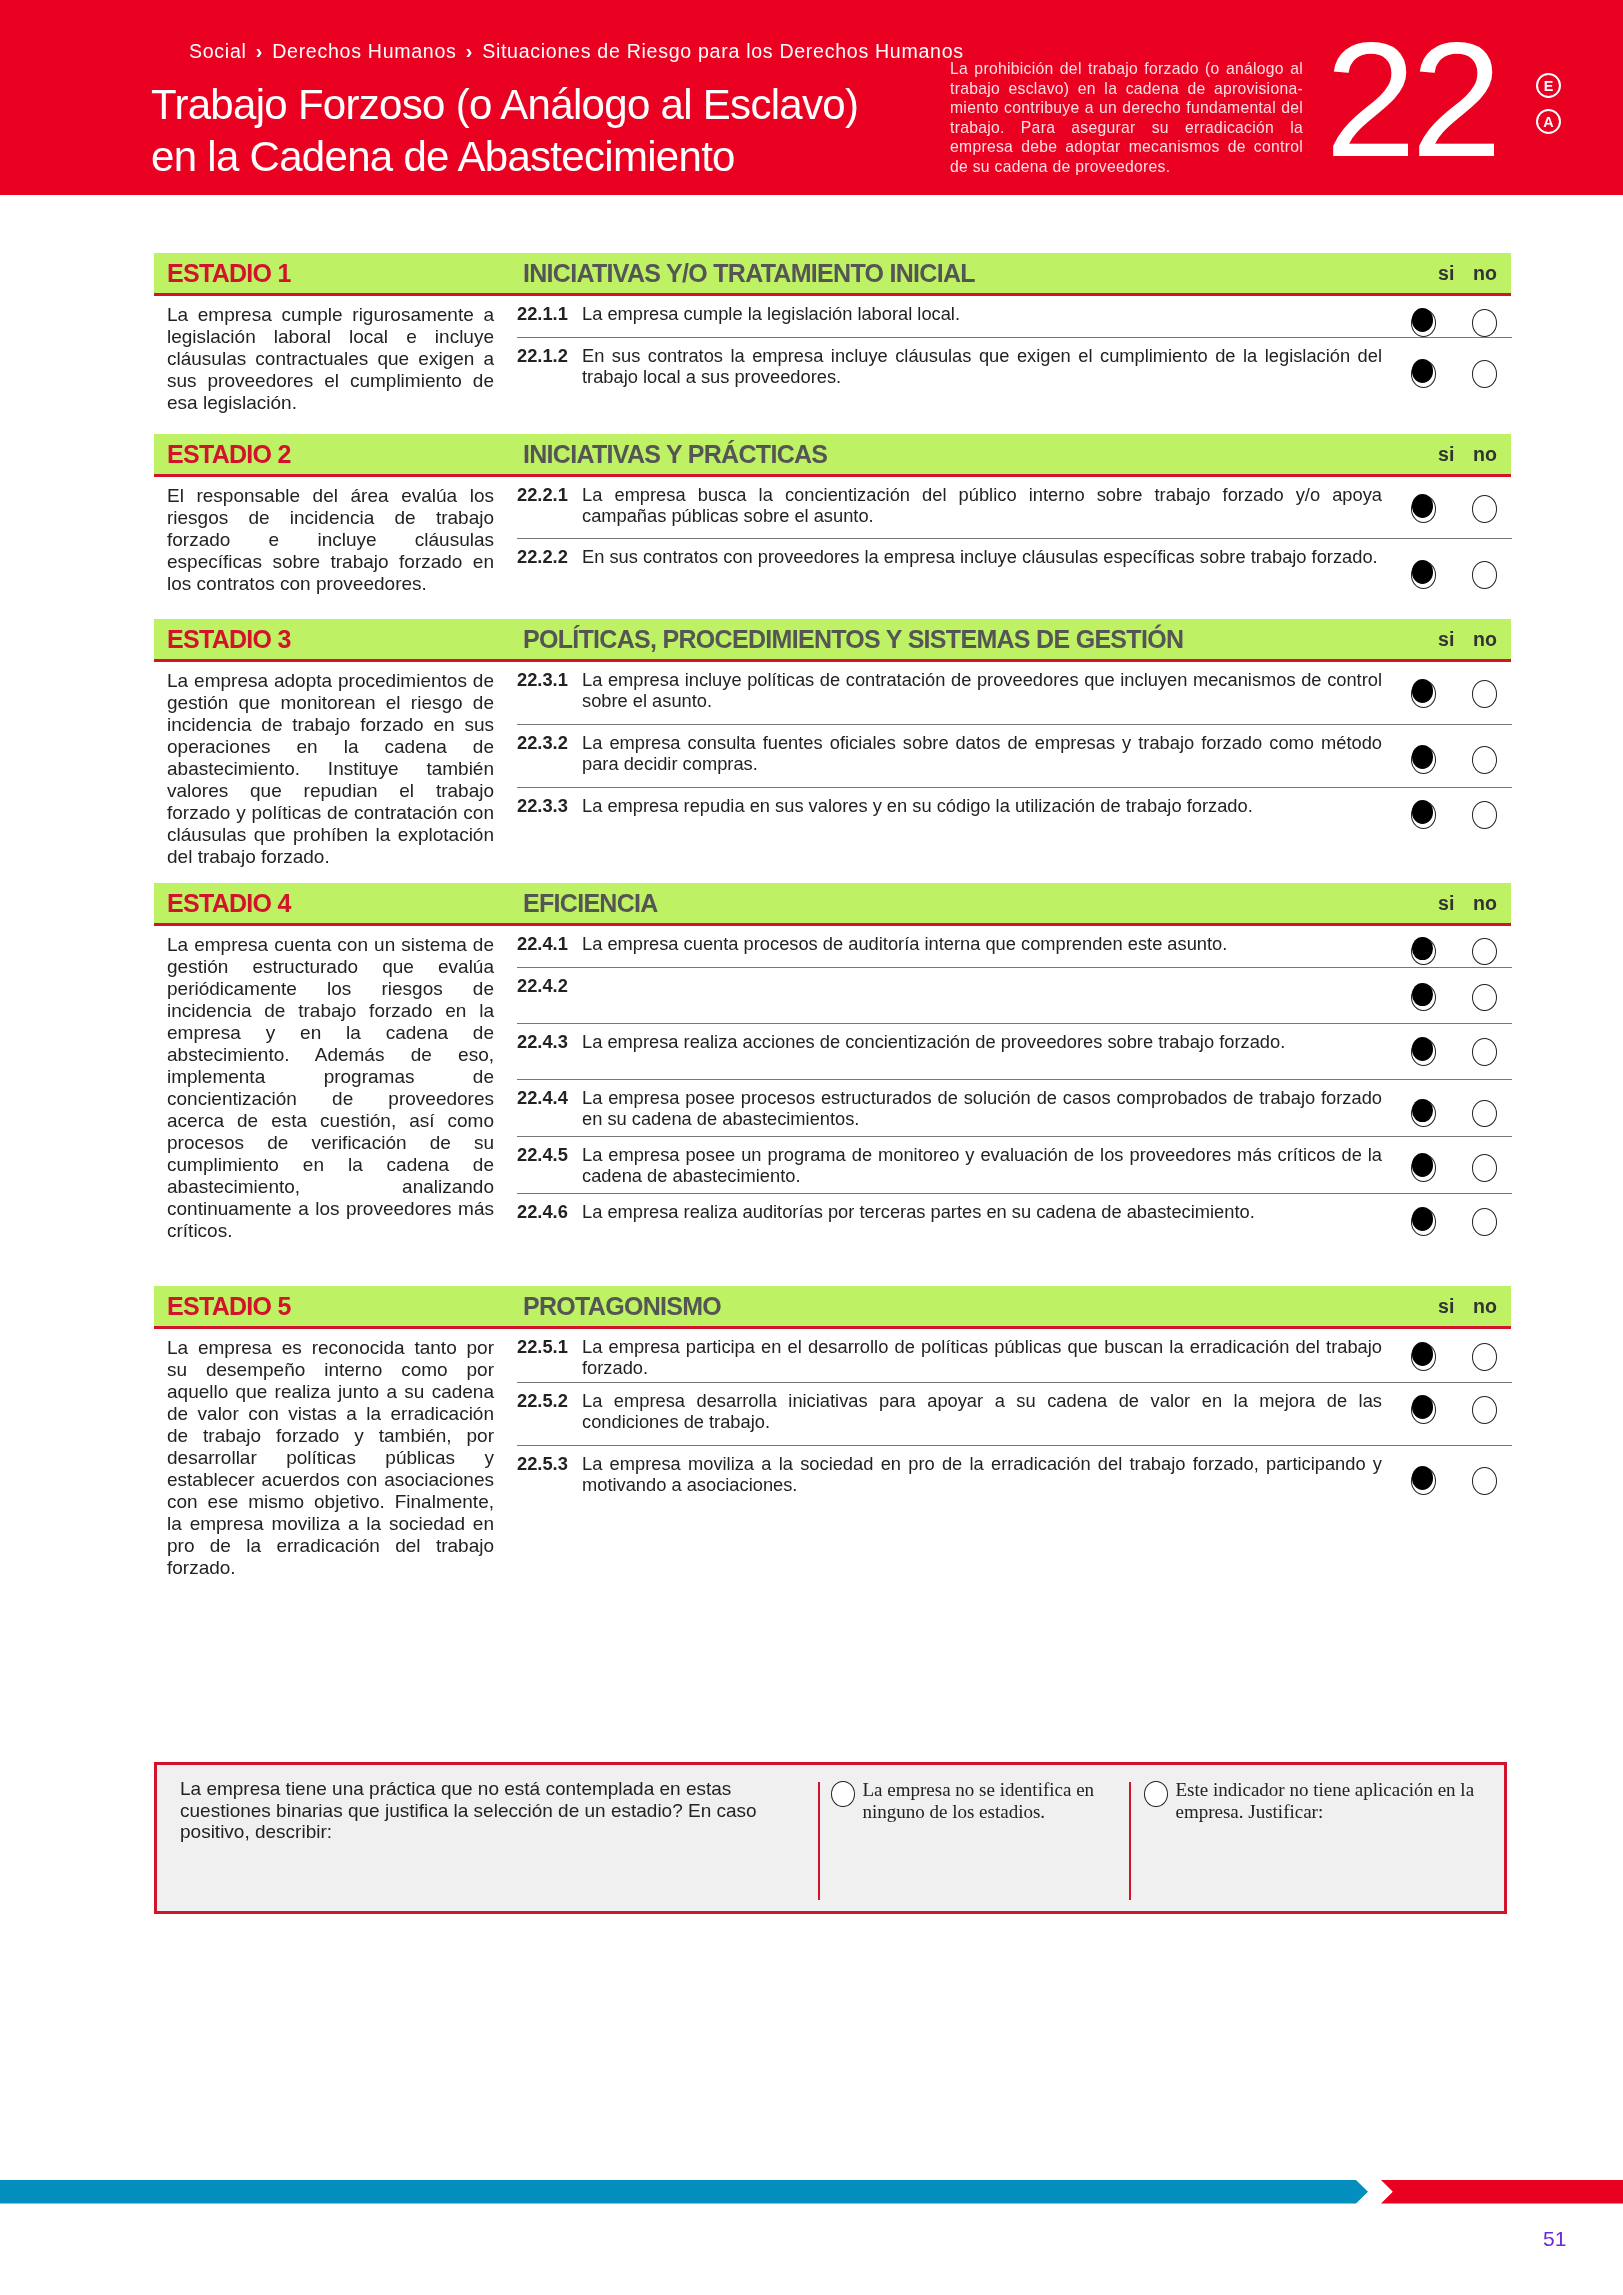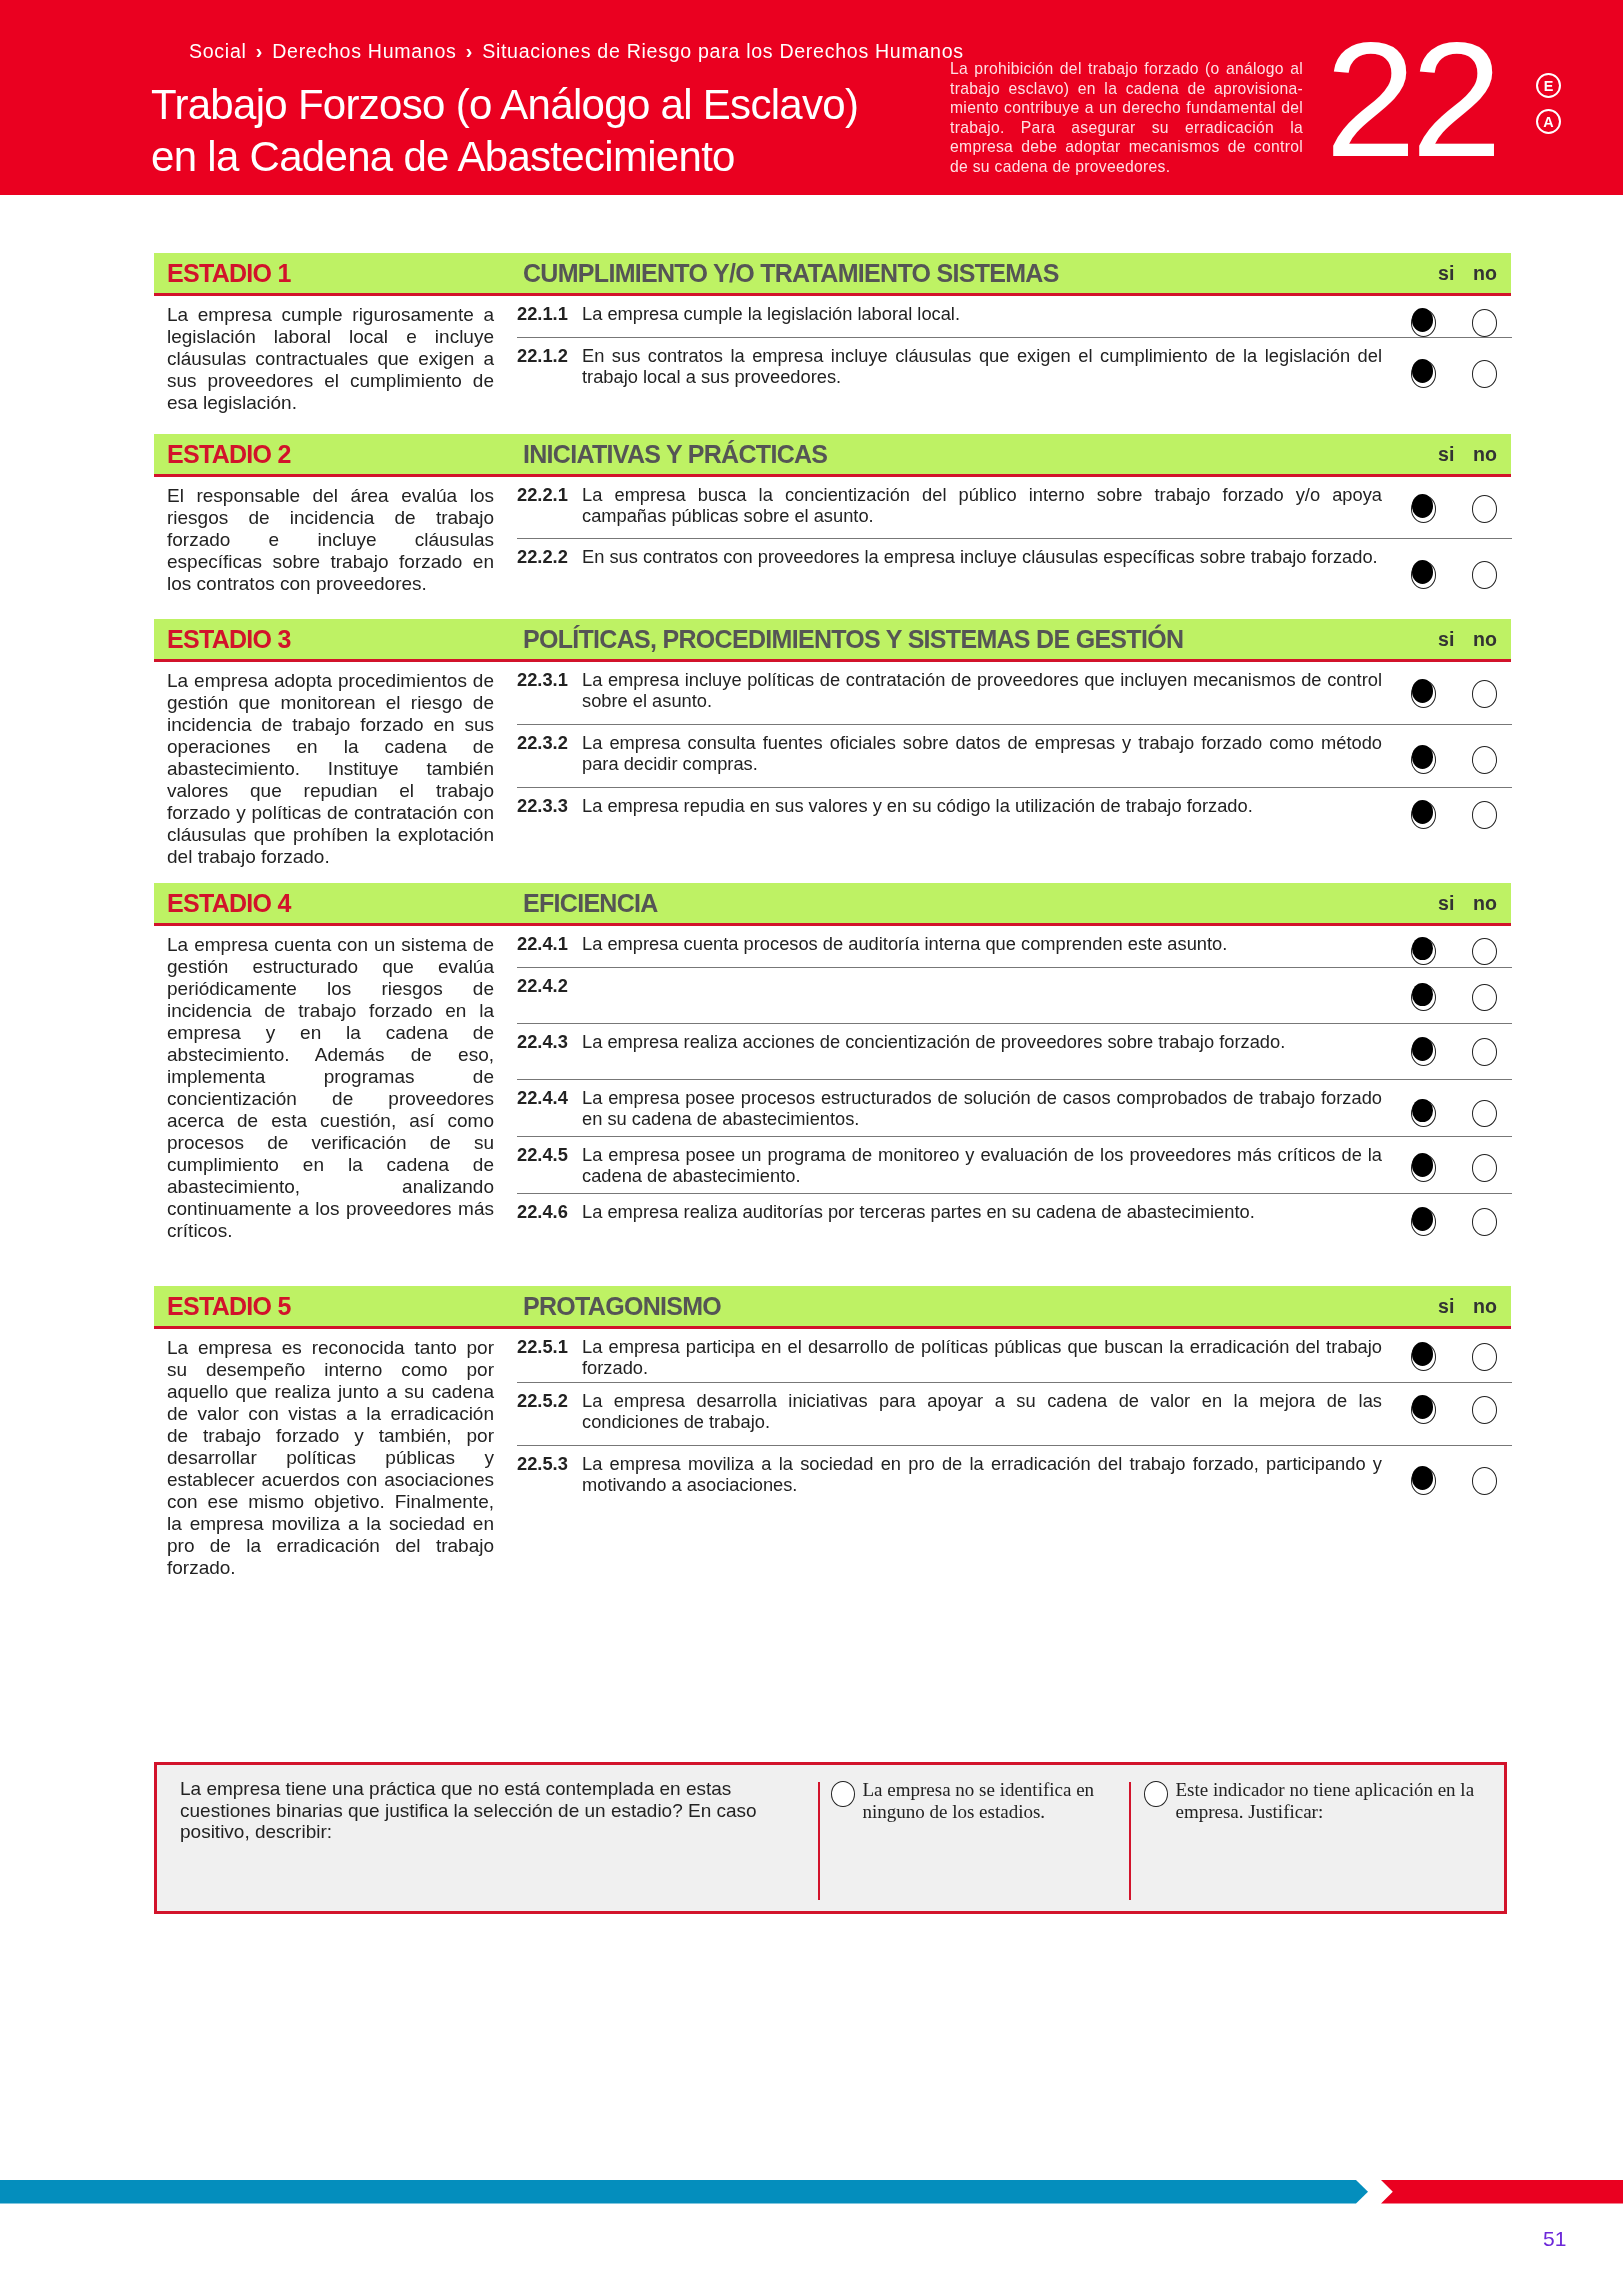--- a/index.html
+++ b/index.html
@@ -70,21 +70,21 @@
   </div>
   <div class="intro">La prohibición del trabajo forzado (o análogo al trabajo esclavo) en la cadena de aprovisiona-miento contribuye a un derecho fundamental del trabajo.  Para asegurar su erradicación la empresa debe adoptar mecanismos de control de su cadena de proveedores.</div>
   <div class="big-number">22</div>
   <div class="badge badge-e">E</div>
   <div class="badge badge-a">A</div>
 </div>
 
 <div class="stage" style="top:253px;">
   <div class="stage-head">
     <span class="stage-label">ESTADIO 1</span>
-    <span class="stage-title">CUMPLIMIENTO Y/O  TRATAMIENTO SISTEMAS</span>
+    <span class="stage-title">INICIATIVAS Y/O  TRATAMIENTO INICIAL</span>
     <span class="col-si">si</span>
     <span class="col-no">no</span>
   </div>
   <div class="stage-body">
     <div class="stage-desc">La empresa cumple rigurosamente a legislación laboral local e incluye cláusulas contractuales que exigen a sus proveedores el cumplimiento de esa legislación.</div>
     <div class="items">
       <div class="item" style="height:42px;">
         <span class="item-num">22.1.1</span>
         <span class="item-text">La empresa cumple la legislación laboral local.</span>
         <span class="radio radio-si filled" style="top:13px;"></span>

